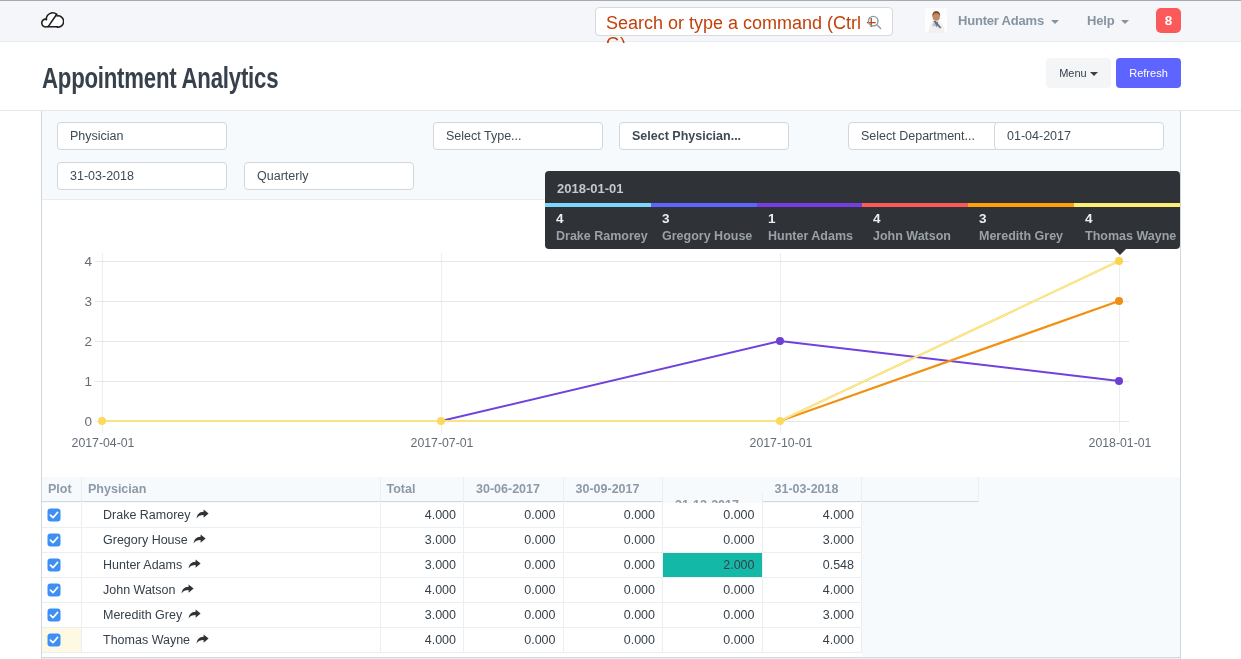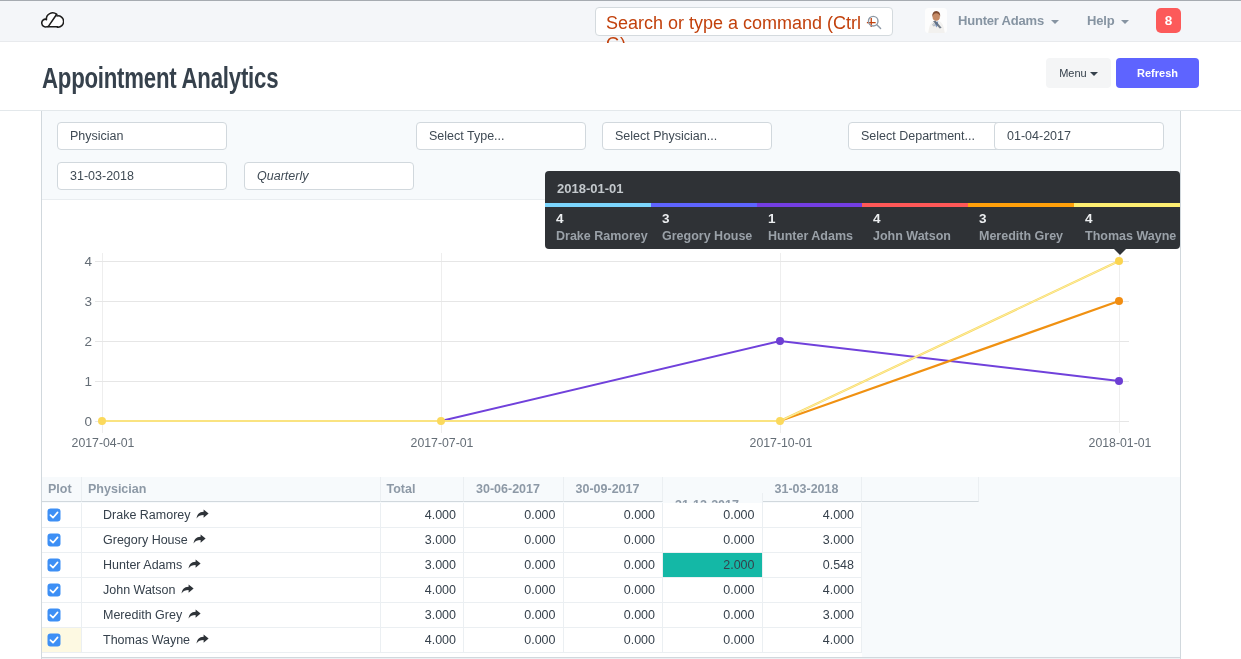--- a/index.html
+++ b/index.html
@@ -13,21 +13,21 @@
 #searchbox .ph { position:absolute; left:10px; top:5px; font-size:18px; color:#c2410c; }
 .nav-user { font-size:13px; font-weight:bold; color:#8694a2; letter-spacing:-0.2px; }
 .caret { display:inline-block; width:0; height:0; border-left:4px solid transparent; border-right:4px solid transparent; border-top:4px solid #8694a2; vertical-align:middle; }
 #badge { left:1156px; top:8px; width:25px; height:25px; background:#fc5a5a; border-radius:5px; color:#fff; font-size:13.5px; font-weight:bold; text-align:center; line-height:25px; }
 
 
 #pagehead { left:0; top:43px; width:1241px; height:68px; background:#fff; border-bottom:1px solid #e3e8eb; }
 #title { left:42px; top:62px; font-size:29px; font-weight:bold; color:#36414c; letter-spacing:-0.3px; transform:scaleX(0.766); transform-origin:left top; }
 .btn { position:absolute; height:30px; border-radius:4px; font-size:11px; text-align:center; line-height:30px; }
 #btn-menu { left:1046px; top:58px; width:65px; background:#f4f5f6; color:#36414c; }
-#btn-refresh { left:1116px; top:58px; width:83px; background:#5e64ff; color:#fff; font-weight:bold; }
+#btn-refresh { left:1116px; top:58px; width:65px; background:#5e64ff; color:#fff; font-weight:normal; }
 
 
 #card { left:41px; top:111px; width:1140px; height:548px; border-left:1px solid #d1d8dd; border-right:1px solid #d1d8dd; background:#fff; }
 
 
 #filters { left:42px; top:111px; width:1138px; height:89px; background:#f7fafc; border-bottom:1px solid #e9edf0; }
 .finput { position:absolute; width:170px; height:28px; background:#fff; border:1px solid #d1d8dd; border-radius:4px; font-size:12.5px; color:#3f4a54; line-height:26px; padding-left:12px; }
 
 
 #chart { left:42px; top:200px; width:1138px; height:270px; }
@@ -91,26 +91,26 @@
 
   <div class="abs" id="pagehead"></div>
   <div class="abs" id="title">Appointment Analytics</div>
   <div class="btn" id="btn-menu">Menu <span class="caret" style="border-top-color:#36414c;"></span></div>
   <div class="btn" id="btn-refresh">Refresh</div>
 
   <div class="abs" id="card"></div>
 
   <div class="abs" id="filters"></div>
   <div class="finput" style="left:57px;  top:122px;">Physician</div>
-  <div class="finput" style="left:416px; top:122px;">Select Type...</div>
-  <div class="finput" style="left:602px; top:122px;">Select Physician...</div>
+  <div class="finput" style="left:433px; top:122px;">Select Type...</div>
+  <div class="finput" style="left:619px; top:122px;font-weight:bold;">Select Physician...</div>
   <div class="finput" style="left:806px; top:122px;margin-left:42px;">Select Department...</div>
   <div class="finput" style="left:994px; top:122px;">01-04-2017</div>
   <div class="finput" style="left:57px;  top:162px;">31-03-2018</div>
-  <div class="finput" style="left:244px; top:162px;font-style:italic;">Quarterly</div>
+  <div class="finput" style="left:244px; top:162px;">Quarterly</div>
 
   <svg class="abs" id="chart" width="1138" height="270" viewBox="0 0 1138 270">
 
     <g stroke="#eeeeee" stroke-width="1">
       <line x1="60.5" y1="53" x2="60.5" y2="233"></line>
       <line x1="399.5" y1="53" x2="399.5" y2="233"></line>
       <line x1="738.5" y1="53" x2="738.5" y2="233"></line>
       <line x1="1077.5" y1="53" x2="1077.5" y2="233"></line>
     </g>
 

